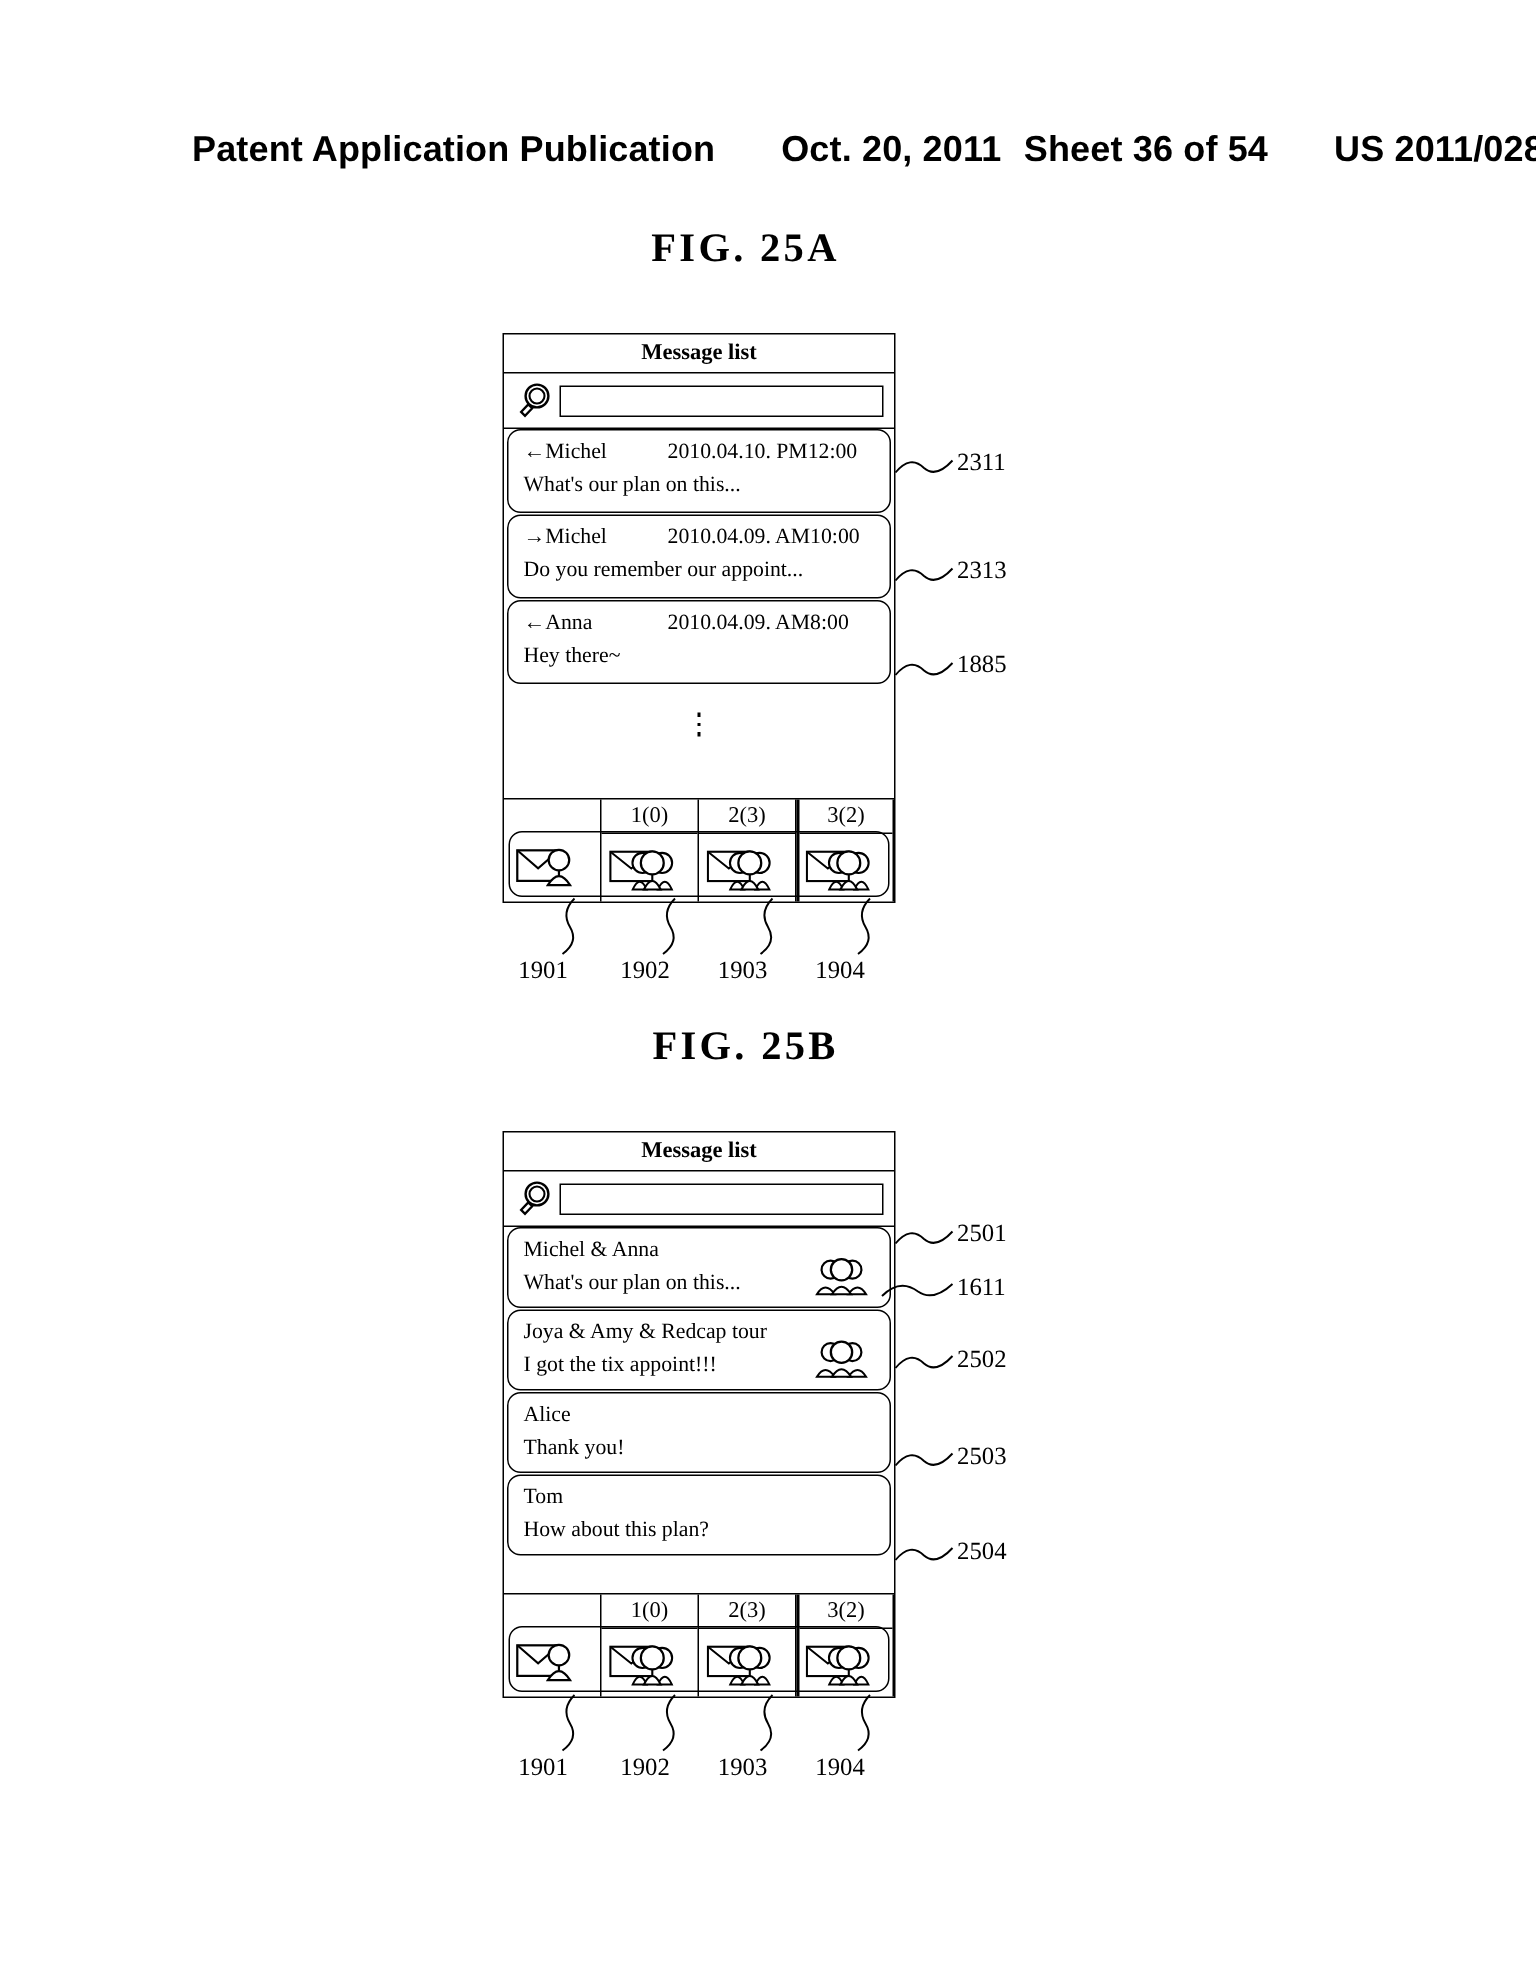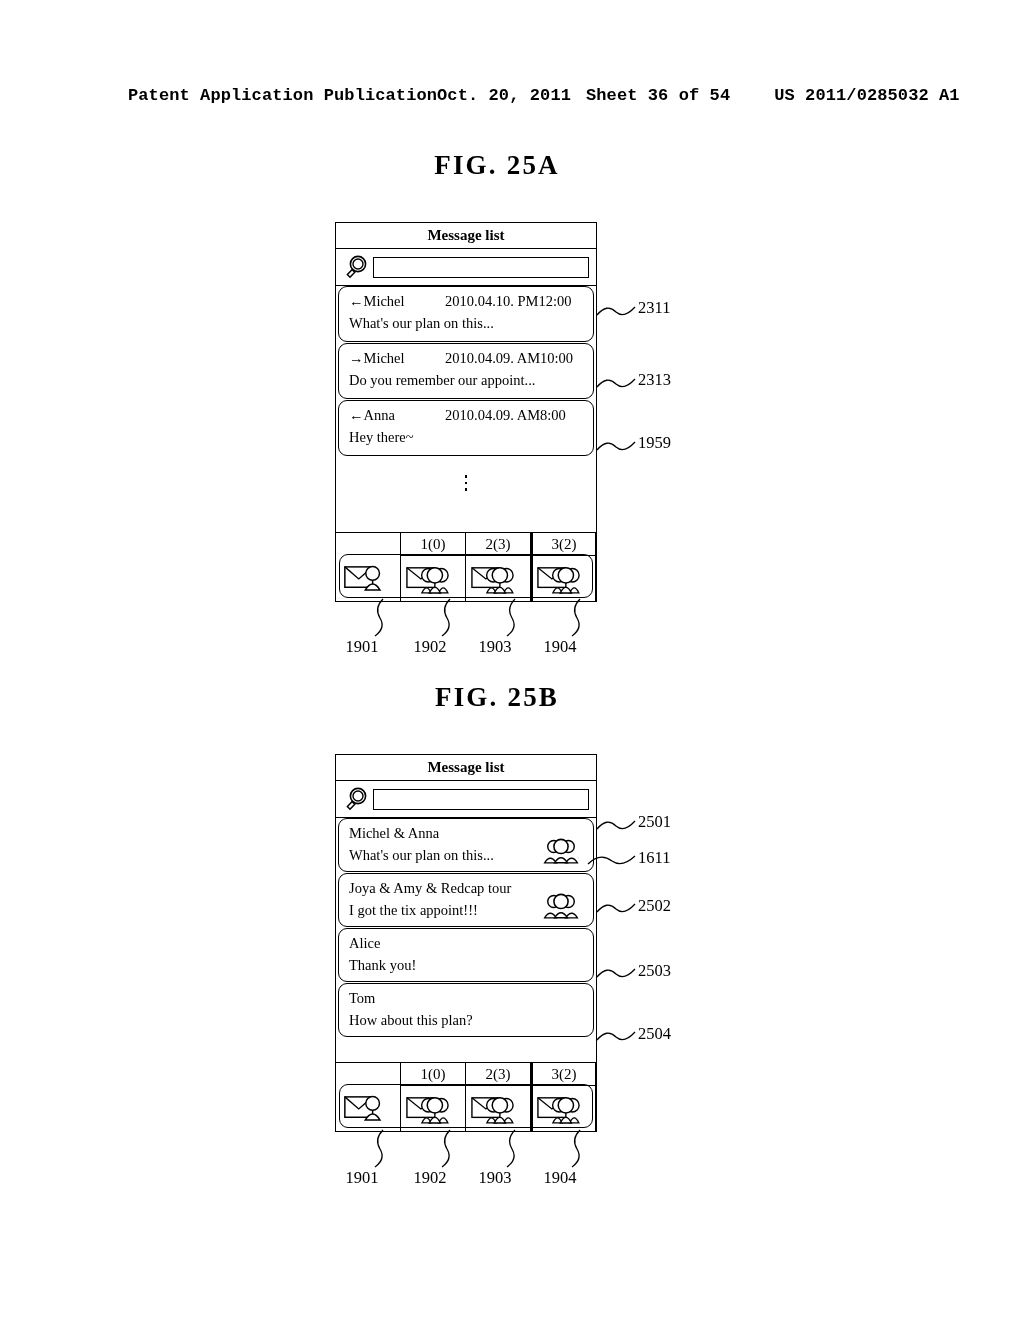--- a/index.html
+++ b/index.html
@@ -17,28 +17,28 @@
   }
 
   
   .pub-header {
     position: absolute;
     top: 86px;
     left: 128px;
     width: 768px;
     display: flex;
     align-items: flex-start;
-    font-family: Liberation Mono, monospace;
+    font-family: Liberation Sans, sans-serif;
     font-weight: bold;
-    font-size: 17px;
+    font-size: 24px;
     letter-spacing: 0.1px;
     white-space: nowrap;
   }
   .pub-header .h-title { }
-  .pub-header .h-date  { }
+  .pub-header .h-date  { margin-left: 44px; }
   .pub-header .h-sheet { margin-left: 15px; }
   .pub-header .h-patno { margin-left: 44px; }
 
   
   .figure {
     position: absolute;
     left: 0;
     width: 1024px;
   }
   #figure-25a { top: 150px; }
@@ -380,21 +380,21 @@
         <path d="M0 10 Q10 -2 19 7 Q27 14 38 2" fill="none" stroke="#000" stroke-width="1.3"></path>
       </svg>
   </div>
   <div class="callout" style="left:638px; top:220px;">2313</div>
 
   <div class="leader" style="left:597px; top:290px;">
     <svg width="40" height="14">
         <path d="M0 10 Q10 -2 19 7 Q27 14 38 2" fill="none" stroke="#000" stroke-width="1.3"></path>
       </svg>
   </div>
-  <div class="callout" style="left:638px; top:283px;">1959</div>
+  <div class="callout" style="left:638px; top:283px;">1885</div>
 
   <div class="leader" style="left:373px; top:449px;">
     <svg width="14" height="38">
         <path d="M10 0 Q1 9 7 19 Q13 29 2 37" fill="none" stroke="#000" stroke-width="1.3"></path>
       </svg>
   </div>
   <div class="callout-under" style="left:332px; top:487px; width:60px;">1901</div>
 
   <div class="leader" style="left:440px; top:449px;">
     <svg width="14" height="38">

